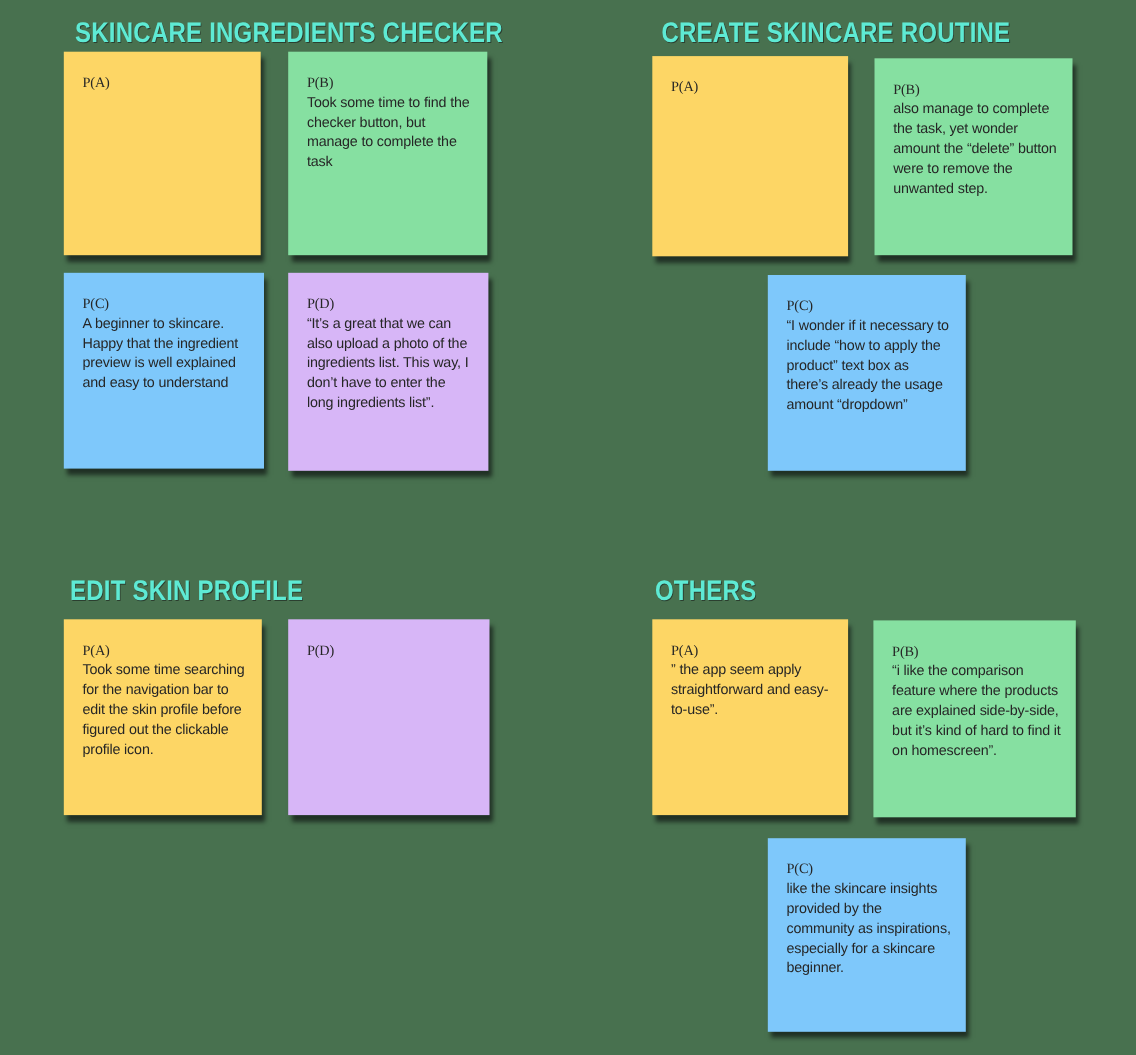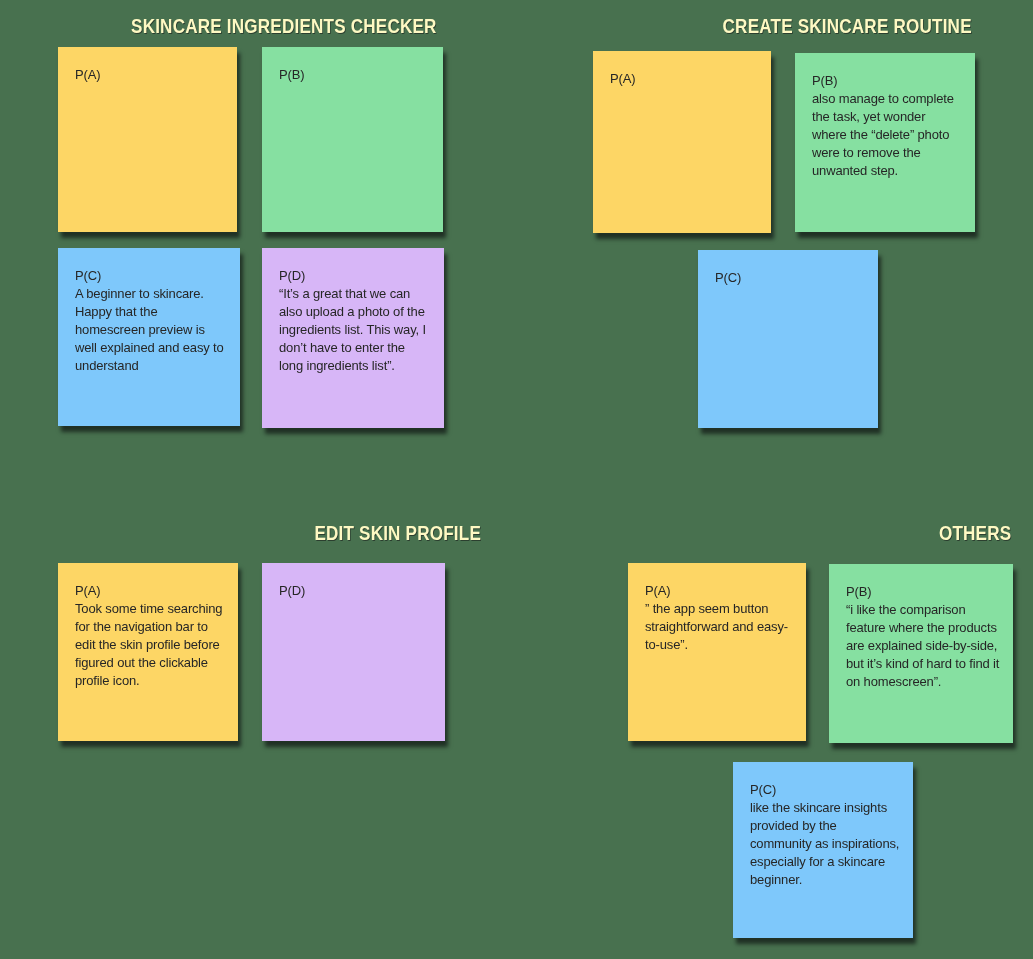--- a/index.html
+++ b/index.html
@@ -6,94 +6,96 @@
   #canvas{
     position:relative;
     width:1033px;height:959px;
     background:#48714F;
     font-family:"Liberation Sans",sans-serif;
     overflow:hidden;
   }
   .section{position:absolute;}
   .section-title{
     position:absolute;top:0;left:0;width:100%;
-    text-align:right;
-    font-size:18px;font-weight:700;
-    color:#fef9c3;
+    text-align:left;
+    font-size:23px;font-weight:700;
+    color:#5eead4;
     letter-spacing:0.2px;
     text-shadow:0.8px 0.8px 0 rgba(20,22,21,0.55);
     white-space:nowrap;
   }
   .section-title > span{display:inline-block;transform:scale(0.95,1.12);transform-origin:center top;}
   .note{
     position:absolute;
     box-sizing:border-box;
     padding:19px 12px 0 17px;
     font-size:13px;
     line-height:18px;
     letter-spacing:-0.15px;
     color:#262626;
     box-shadow:3px 6px 4px rgba(8,10,12,0.62);
   }
-  .note .participant{white-space:pre;}
+  .note .participant{white-space:pre;font-family:Liberation Serif, serif;}
   .note .note-text{margin-top:0;}
 </style>
 </head>
 <body>
 
 <div id="canvas" style="background: rgb(72, 113, 79);">
 
   <div class="section" style="left:58px;top:15px;width:387px;height:420px;">
     <div class="section-title"><span>SKINCARE INGREDIENTS CHECKER</span></div>
     <div class="note" style="left: 0px; top: 32px; width: 179px; height: 185px; background: rgb(253, 214, 101);">
       <div class="participant">P(A)</div>
     </div>
     <div class="note" style="left: 204px; top: 32px; width: 181px; height: 185px; background: rgb(134, 224, 161);">
       <div class="participant">P(B)</div>
+      <div class="note-text">Took some time to find the checker button, but manage to complete the task</div>
     </div>
     <div class="note" style="left: 0px; top: 233px; width: 182px; height: 178px; background: rgb(126, 200, 251);">
       <div class="participant">P(C)</div>
-      <div class="note-text">A beginner to skincare. Happy that the homescreen preview is well explained and easy to understand</div>
+      <div class="note-text">A beginner to skincare. Happy that the ingredient preview is well explained and easy to understand</div>
     </div>
     <div class="note" style="left: 204px; top: 233px; width: 182px; height: 180px; background: rgb(215, 182, 247);">
       <div class="participant">P(D)</div>
       <div class="note-text">“It’s a great that we can also upload a photo of the ingredients list. This way, I don’t have to enter the long ingredients list”.</div>
     </div>
   </div>
 
   <div class="section" style="left:593px;top:15px;width:385px;height:420px;">
     <div class="section-title"><span>CREATE SKINCARE ROUTINE</span></div>
     <div class="note" style="left: 0px; top: 36px; width: 178px; height: 182px; background: rgb(253, 214, 101);">
       <div class="participant">P(A)</div>
     </div>
     <div class="note" style="left: 202px; top: 38px; width: 180px; height: 179px; background: rgb(134, 224, 161);">
       <div class="participant">P(B)</div>
-      <div class="note-text">also manage to complete the task, yet wonder where the “delete” photo were to remove the unwanted step.</div>
+      <div class="note-text">also manage to complete the task, yet wonder amount the “delete” button were to remove the unwanted step.</div>
     </div>
     <div class="note" style="left: 105px; top: 235px; width: 180px; height: 178px; background: rgb(126, 200, 251);">
       <div class="participant">P(C)</div>
+      <div class="note-text">“I wonder if it necessary to include “how to apply the product” text box as there’s already the usage amount “dropdown”</div>
     </div>
   </div>
 
   <div class="section" style="left:58px;top:522px;width:427px;height:230px;">
     <div class="section-title"><span>EDIT SKIN PROFILE</span></div>
     <div class="note" style="left: 0px; top: 41px; width: 180px; height: 178px; background: rgb(253, 214, 101);">
       <div class="participant">P(A)</div>
       <div class="note-text">Took some time searching for the navigation bar to edit the skin profile before figured out the clickable profile icon.</div>
     </div>
     <div class="note" style="left: 204px; top: 41px; width: 183px; height: 178px; background: rgb(215, 182, 247);">
       <div class="participant">P(D)</div>
     </div>
   </div>
 
-  <div class="section" style="left:628px;top:522px;width:385px;height:430px;">
+  <div class="section" style="left:593px;top:522px;width:385px;height:430px;">
     <div class="section-title"><span>OTHERS</span></div>
     <div class="note" style="left: 0px; top: 41px; width: 178px; height: 178px; background: rgb(253, 214, 101);">
       <div class="participant">P(A)</div>
-      <div class="note-text">” the app seem button straightforward and easy-to-use”.</div>
+      <div class="note-text">” the app seem apply straightforward and easy-to-use”.</div>
     </div>
     <div class="note" style="left: 201px; top: 42px; width: 184px; height: 179px; background: rgb(134, 224, 161);">
       <div class="participant">P(B)</div>
       <div class="note-text">“i like the comparison feature where the products are explained side-by-side, but it’s kind of hard to find it on homescreen”.</div>
     </div>
     <div class="note" style="left: 105px; top: 240px; width: 180px; height: 176px; background: rgb(126, 200, 251);">
       <div class="participant">P(C)</div>
       <div class="note-text">like the skincare insights provided by the community as inspirations, especially for a skincare beginner.</div>
     </div>
   </div>

